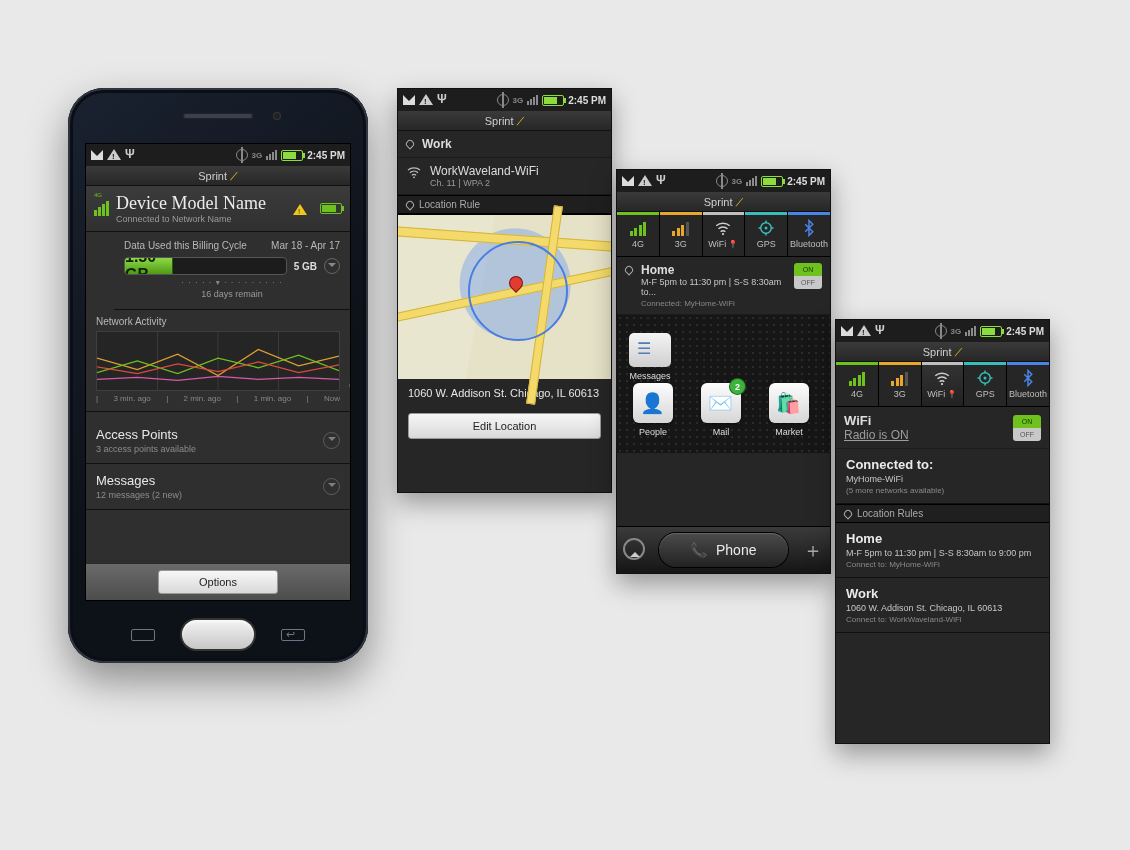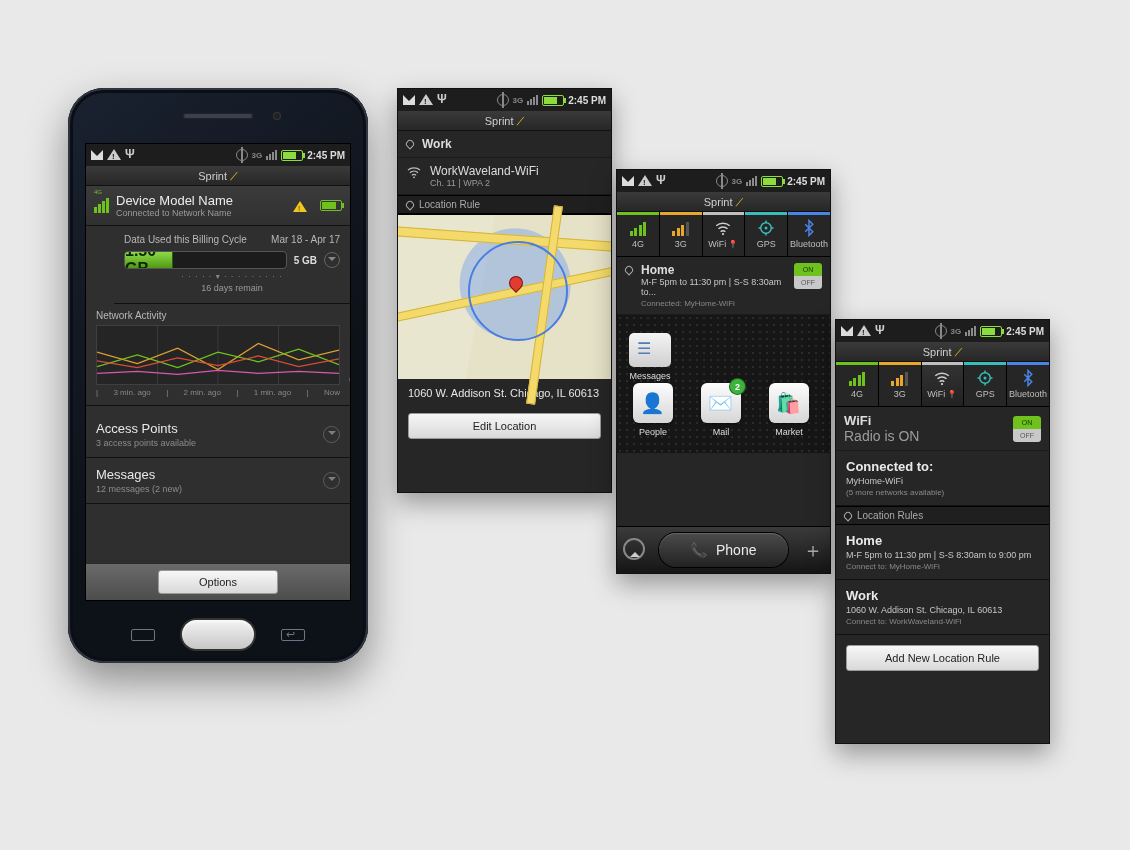--- a/index.html
+++ b/index.html
@@ -85,21 +85,21 @@
 
   .btn-lt{background:linear-gradient(#f7f7f7,#d9d9d9);color:#222;border:1px solid #999;
     border-radius:3px;text-align:center;font-size:11px;padding:6px 0;}
 
   
   .dev-head{background:linear-gradient(#3b3b3b,#303030);padding:7px 8px;display:flex;align-items:center;gap:7px;border-bottom:1px solid #111;}
   .bars4g{display:flex;gap:1px;align-items:flex-end;}
   .bars4g i{width:3px;background:#6fc21e;}
   .bars4g i:nth-child(1){height:6px}.bars4g i:nth-child(2){height:9px}
   .bars4g i:nth-child(3){height:12px}.bars4g i:nth-child(4){height:15px}
-  .dev-head .t1{font-size:13px;color:#ececec;}
+  .dev-head .t1{font-size:18px;color:#ececec;font-family:Liberation Serif, serif;}
   .dev-head .t2{font-size:9px;color:#9a9a9a;}
   .warn-y{width:0;height:0;border:7px solid transparent;border-bottom:11px solid #f2c71b;margin-left:auto;position:relative;top:-3px;}
   .warn-y::after{content:"!";position:absolute;top:3px;left:-2px;font-size:8px;color:#333;}
   .batt-g{width:22px;height:11px;border:1px solid #6fc21e;border-radius:2px;position:relative;margin-left:6px;}
   .batt-g::before{content:"";position:absolute;right:-3px;top:2px;width:2px;height:5px;background:#6fc21e;}
   .batt-g::after{content:"";position:absolute;left:1px;top:1px;bottom:1px;width:70%;background:#6fc21e;}
 
   .data-block{padding:8px 10px 10px;border-bottom:1px solid #111;margin-left:28px;}
   .data-block .hdr{display:flex;justify-content:space-between;font-size:10px;color:#b8b8b8;}
   .meter-row{display:flex;align-items:center;gap:7px;margin-top:6px;}
@@ -568,21 +568,21 @@
               <path fill="none" stroke="#4a84e8" stroke-width="2" d="M7 7l10 10-5 5V2l5 5L7 17"></path>
             </svg></span>
         </div>
         <div>Bluetooth</div>
       </div>
     </div>
 
   <div class="row">
     <div style="flex:1;">
       <div style="font-weight:bold;font-size:13px;">WiFi</div>
-      <div style="font-size:14px;color:#9c9c9c;">Radio is ON</div>
+      <div style="font-size:12px;color:#9c9c9c;text-decoration:underline;">Radio is ON</div>
     </div>
     <div class="toggle">
         <div class="on">ON</div>
         <div class="off">OFF</div>
       </div>
   </div>
 
   <div class="rule">
     <div class="tt">Connected to:</div>
     <div class="st">MyHome-WiFi</div>
@@ -600,16 +600,13 @@
       <div class="st">M-F 5pm to 11:30 pm | S-S 8:30am to 9:00 pm</div>
       <div class="st2">Connect to: MyHome-WiFi</div>
     </div>
       <div class="rule">
       <div class="tt">Work</div>
       <div class="st">1060 W. Addison St. Chicago, IL 60613</div>
       <div class="st2">Connect to: WorkWaveland-WiFi</div>
     </div>
     </div>
 
-  <div style="padding:10px;">
-    <div class="btn-lt">Add New Location Rule</div>
-  </div>
 </div>
 
 </body></html>

